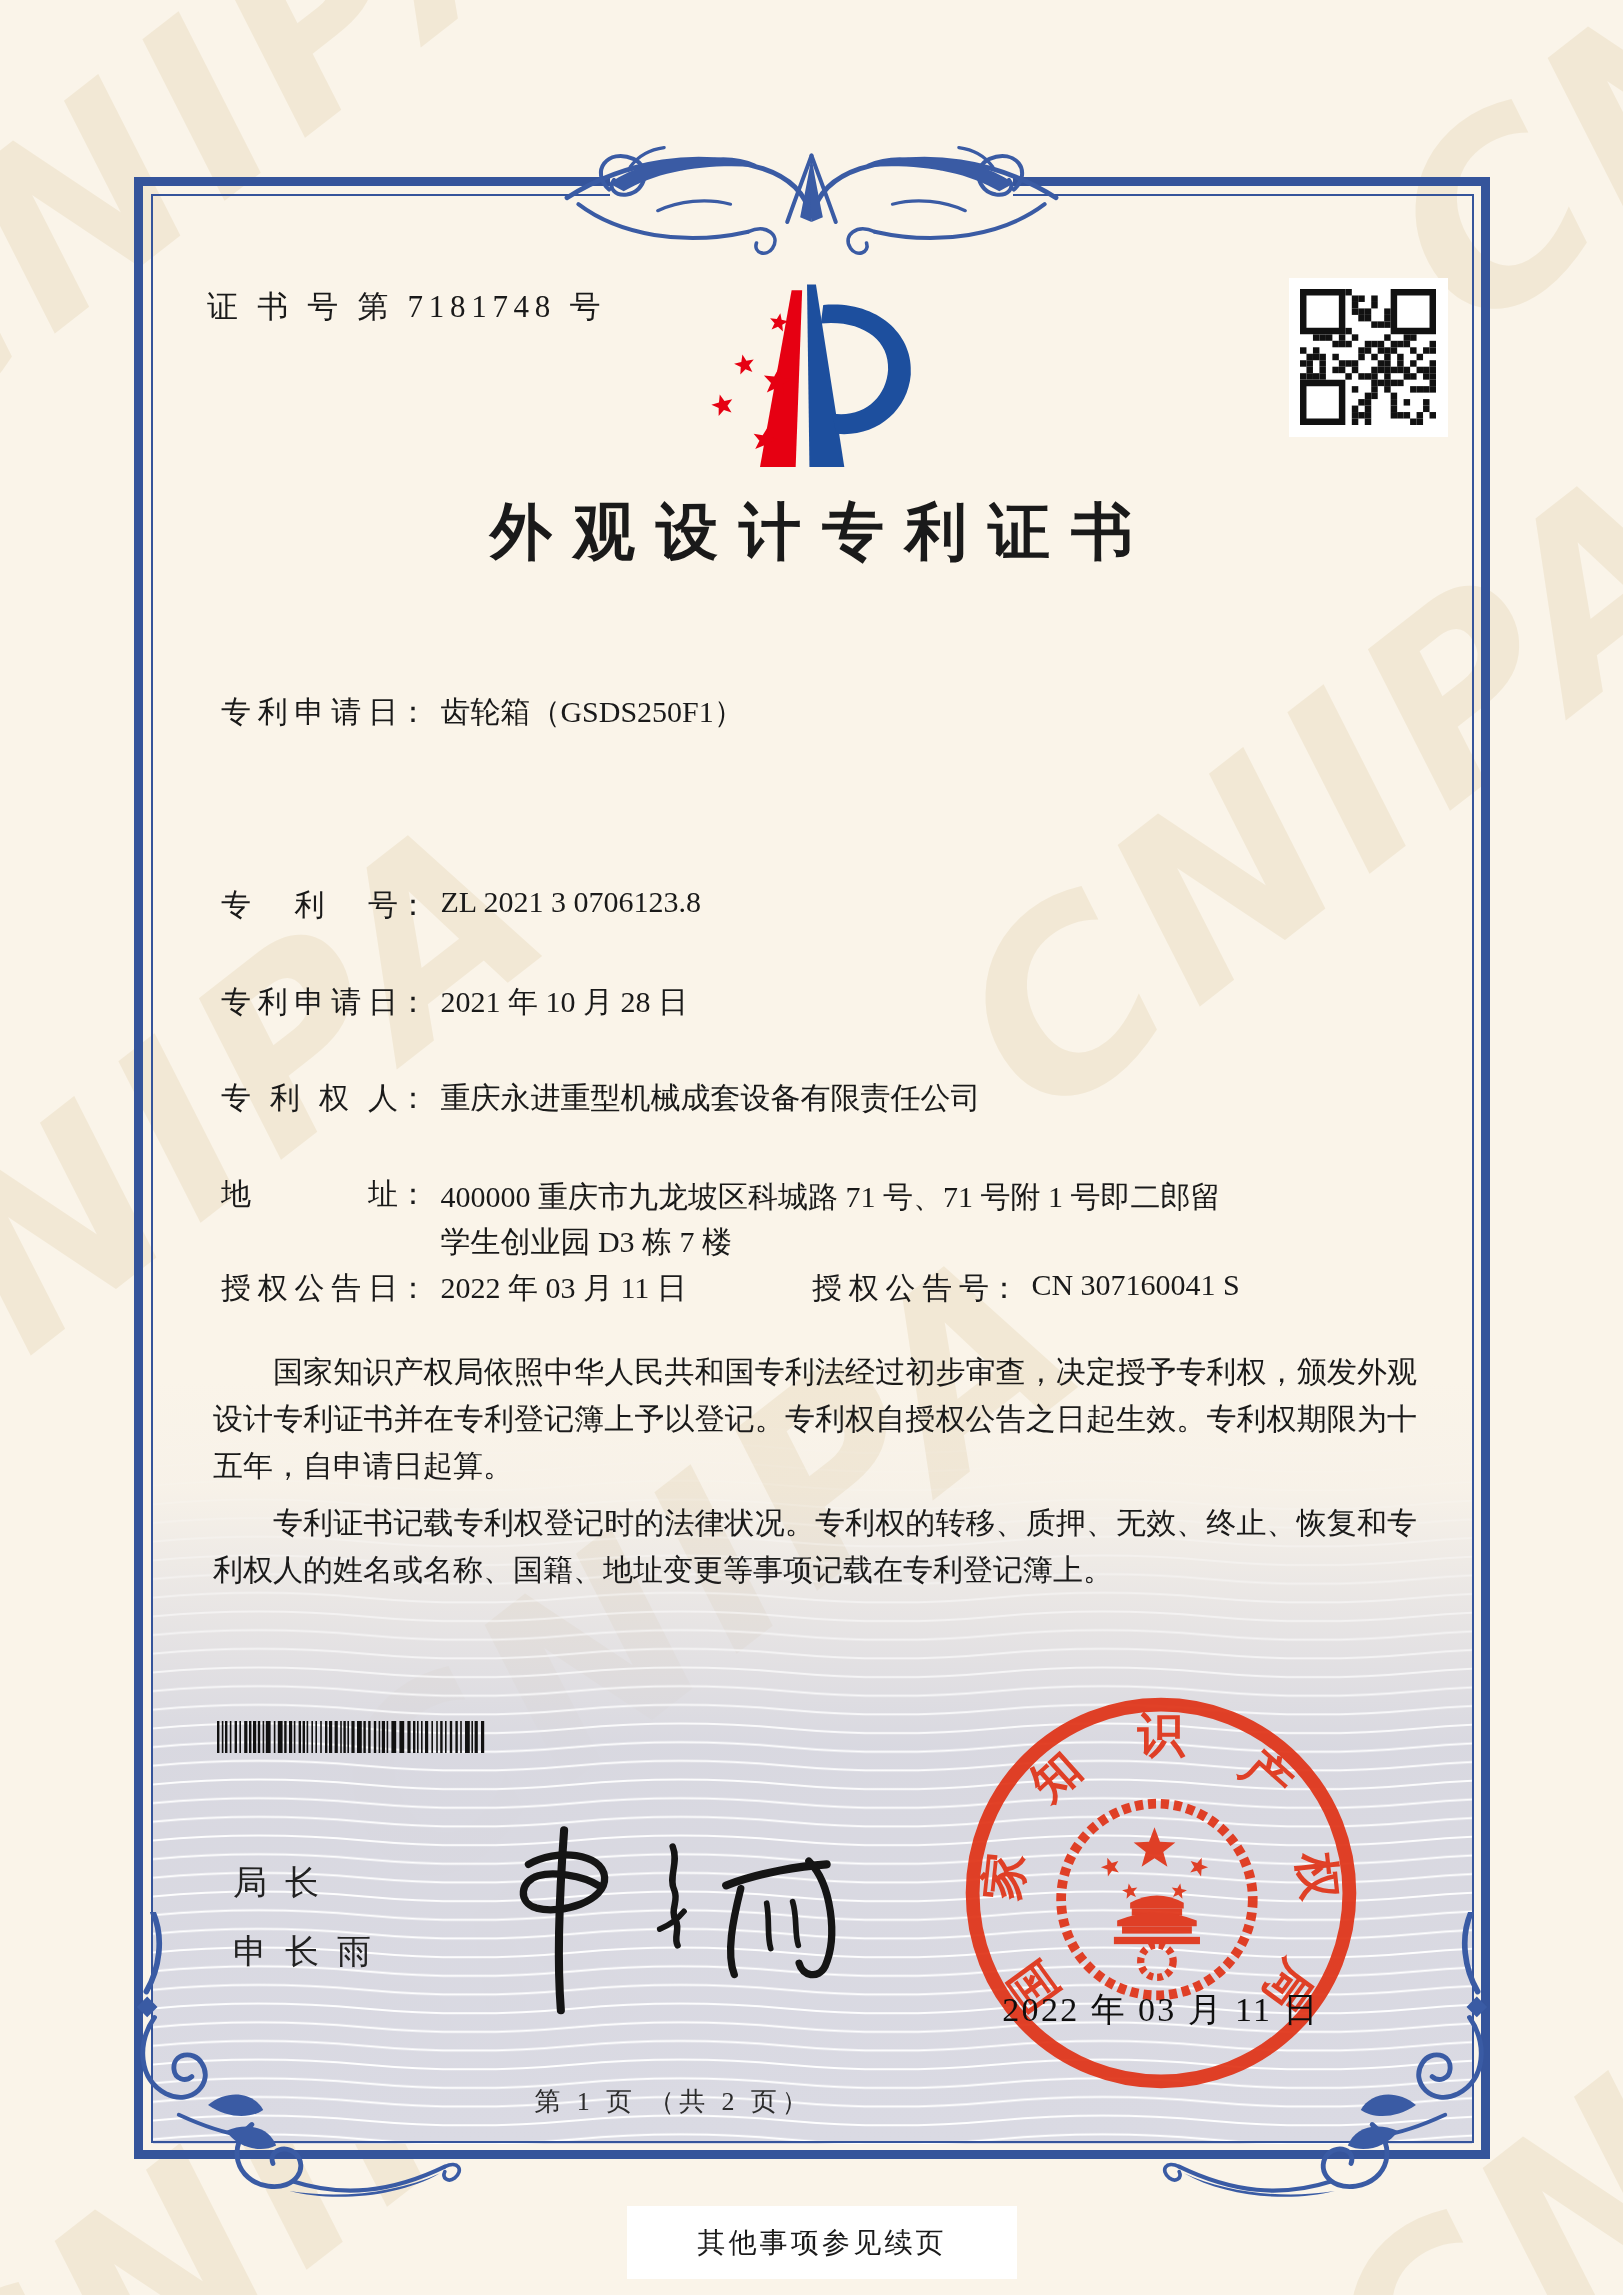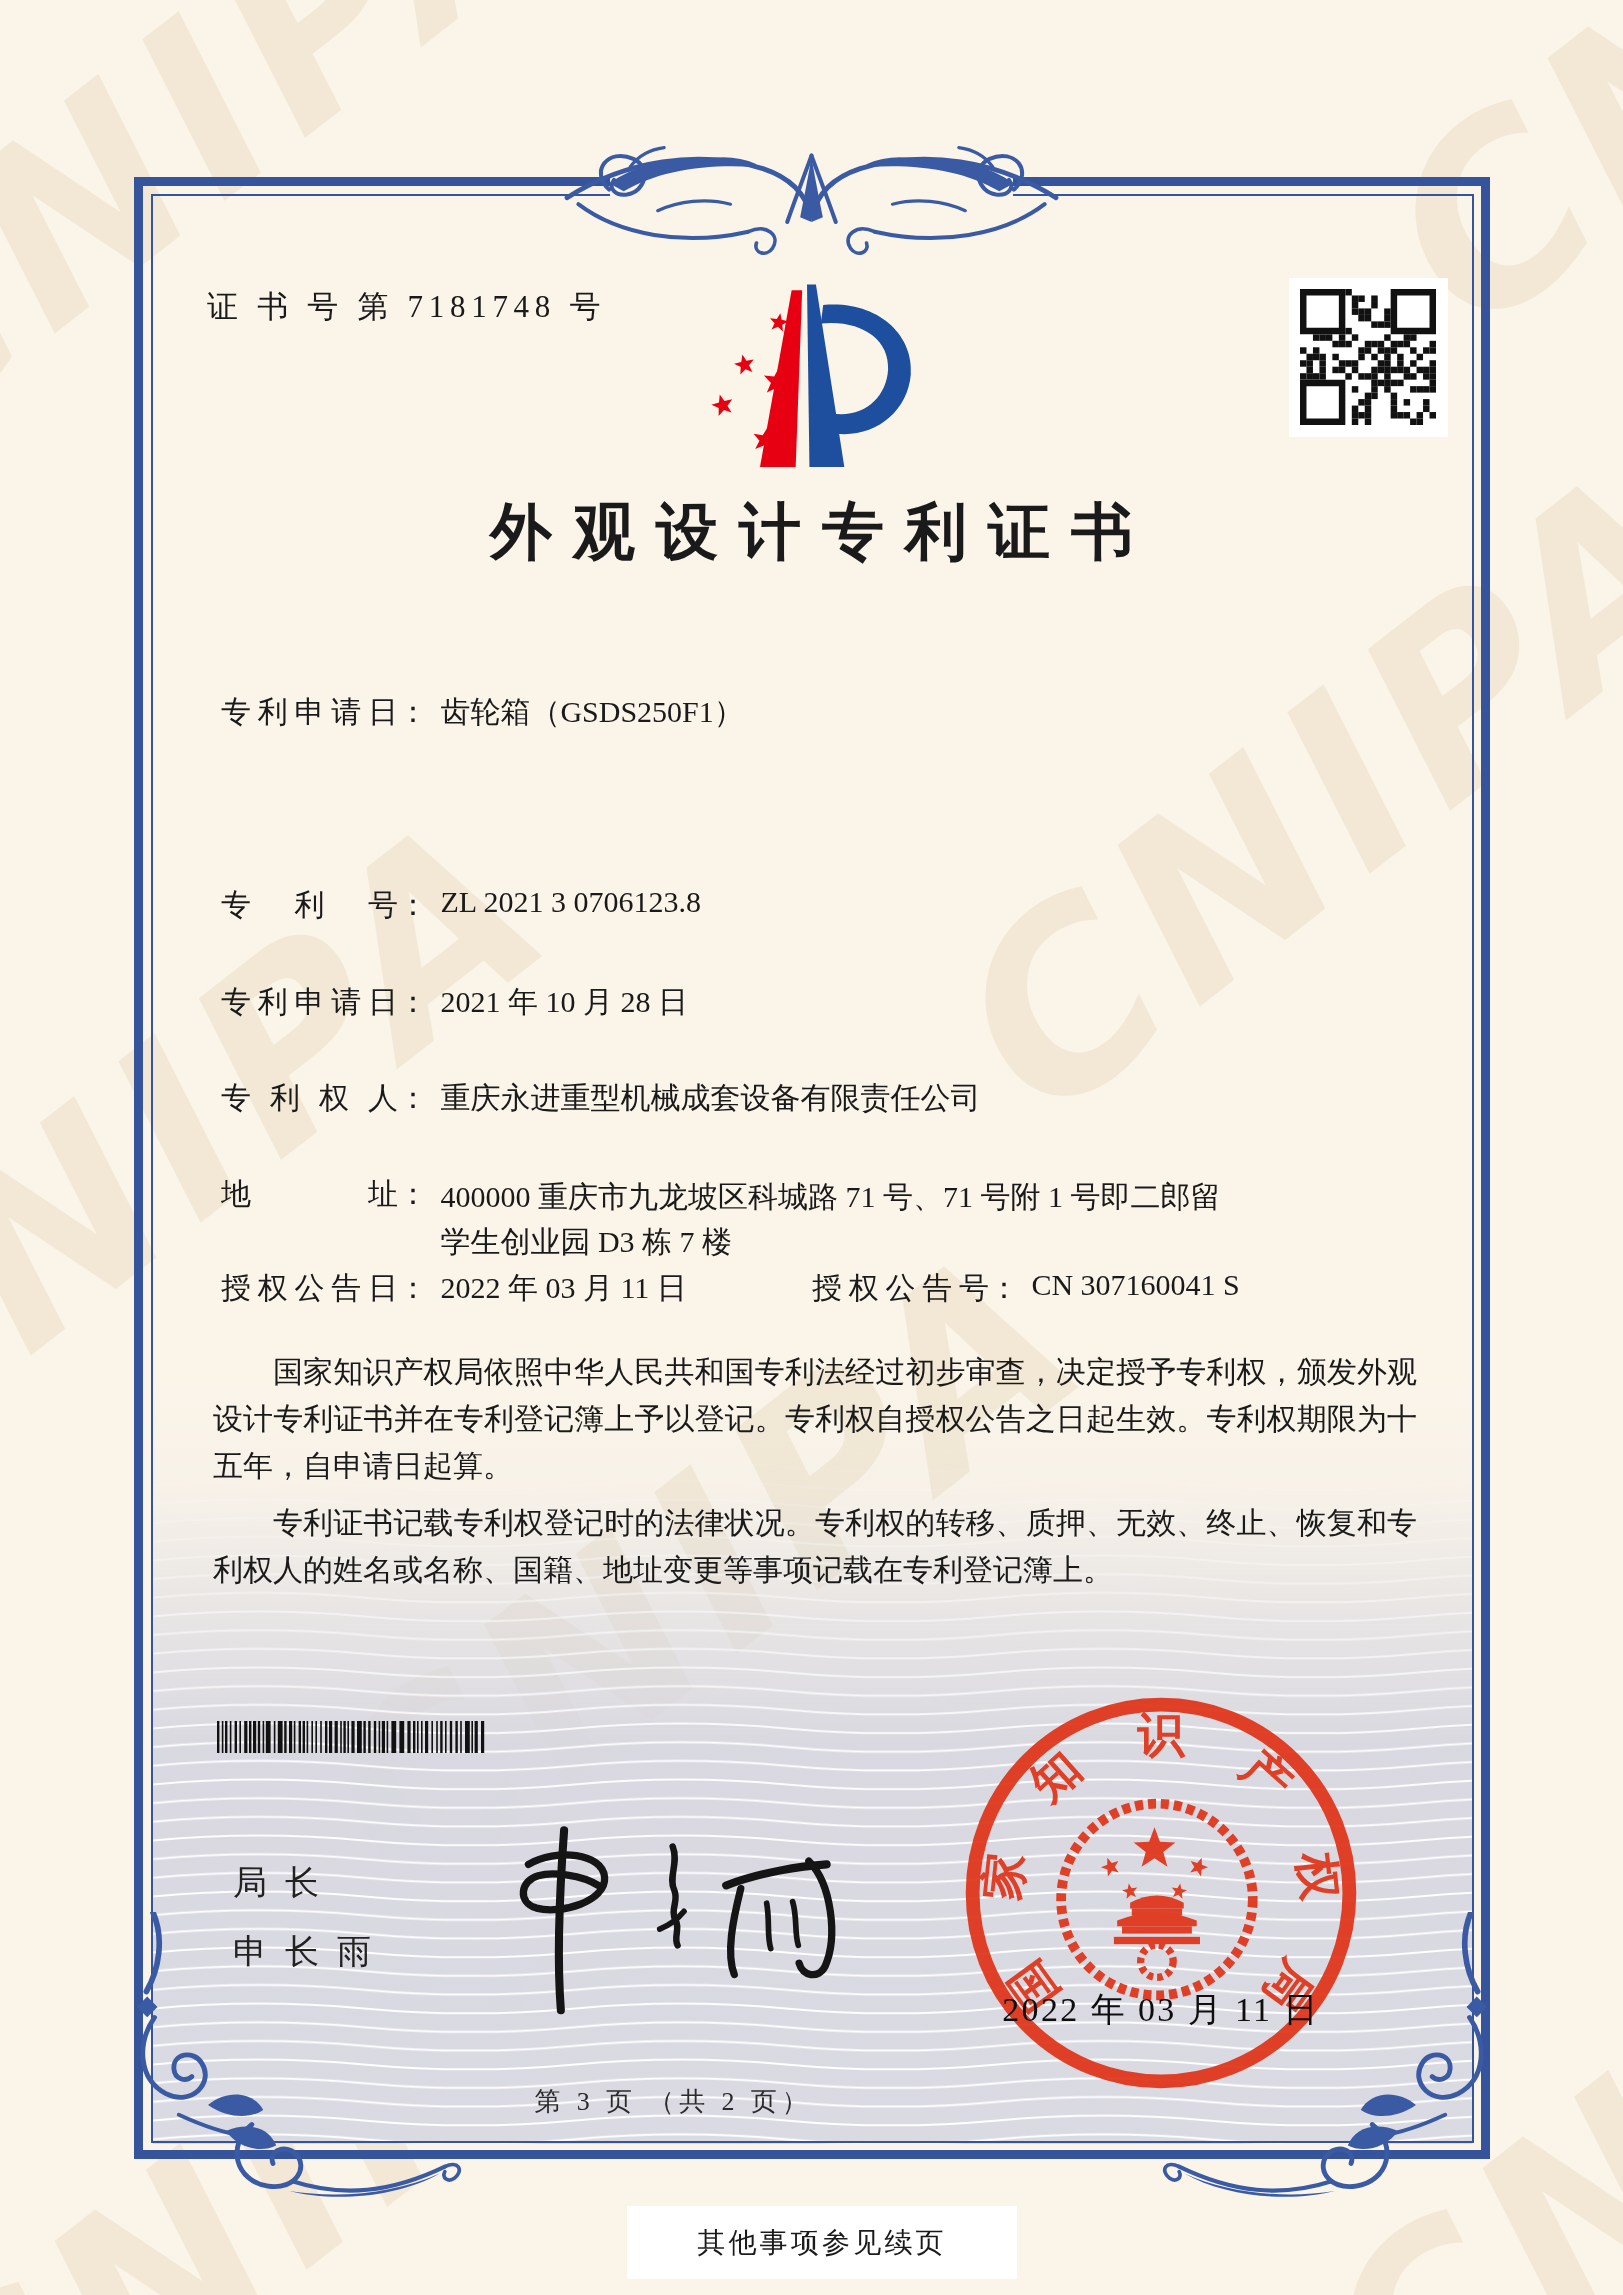--- a/index.html
+++ b/index.html
@@ -442,19 +442,19 @@
         <text x="63.0" y="230.3" transform="rotate(-84.0 63.0 230.3)" class="seal-char">家</text>
         <text x="124.2" y="110.3" transform="rotate(-42.0 124.2 110.3)" class="seal-char">知</text>
         <text x="250.0" y="62.0" transform="rotate(0.0 250.0 62.0)" class="seal-char">识</text>
         <text x="375.8" y="110.3" transform="rotate(42.0 375.8 110.3)" class="seal-char">产</text>
         <text x="437.0" y="230.3" transform="rotate(84.0 437.0 230.3)" class="seal-char">权</text>
         <text x="402.1" y="360.5" transform="rotate(126.0 402.1 360.5)" class="seal-char">局</text>
       </g>
   </svg>
   <div class="sealdate">2022 年 03 月 11 日</div>
 
-  <div class="pageinfo">第 3 页 （共 2 页）</div>
+  <div class="pageinfo">第 1 页 （共 2 页）</div>
   <div class="contbox">
     <span>其他事项参见续页</span>
   </div>
 
 </div>
 
 
 </body></html>

